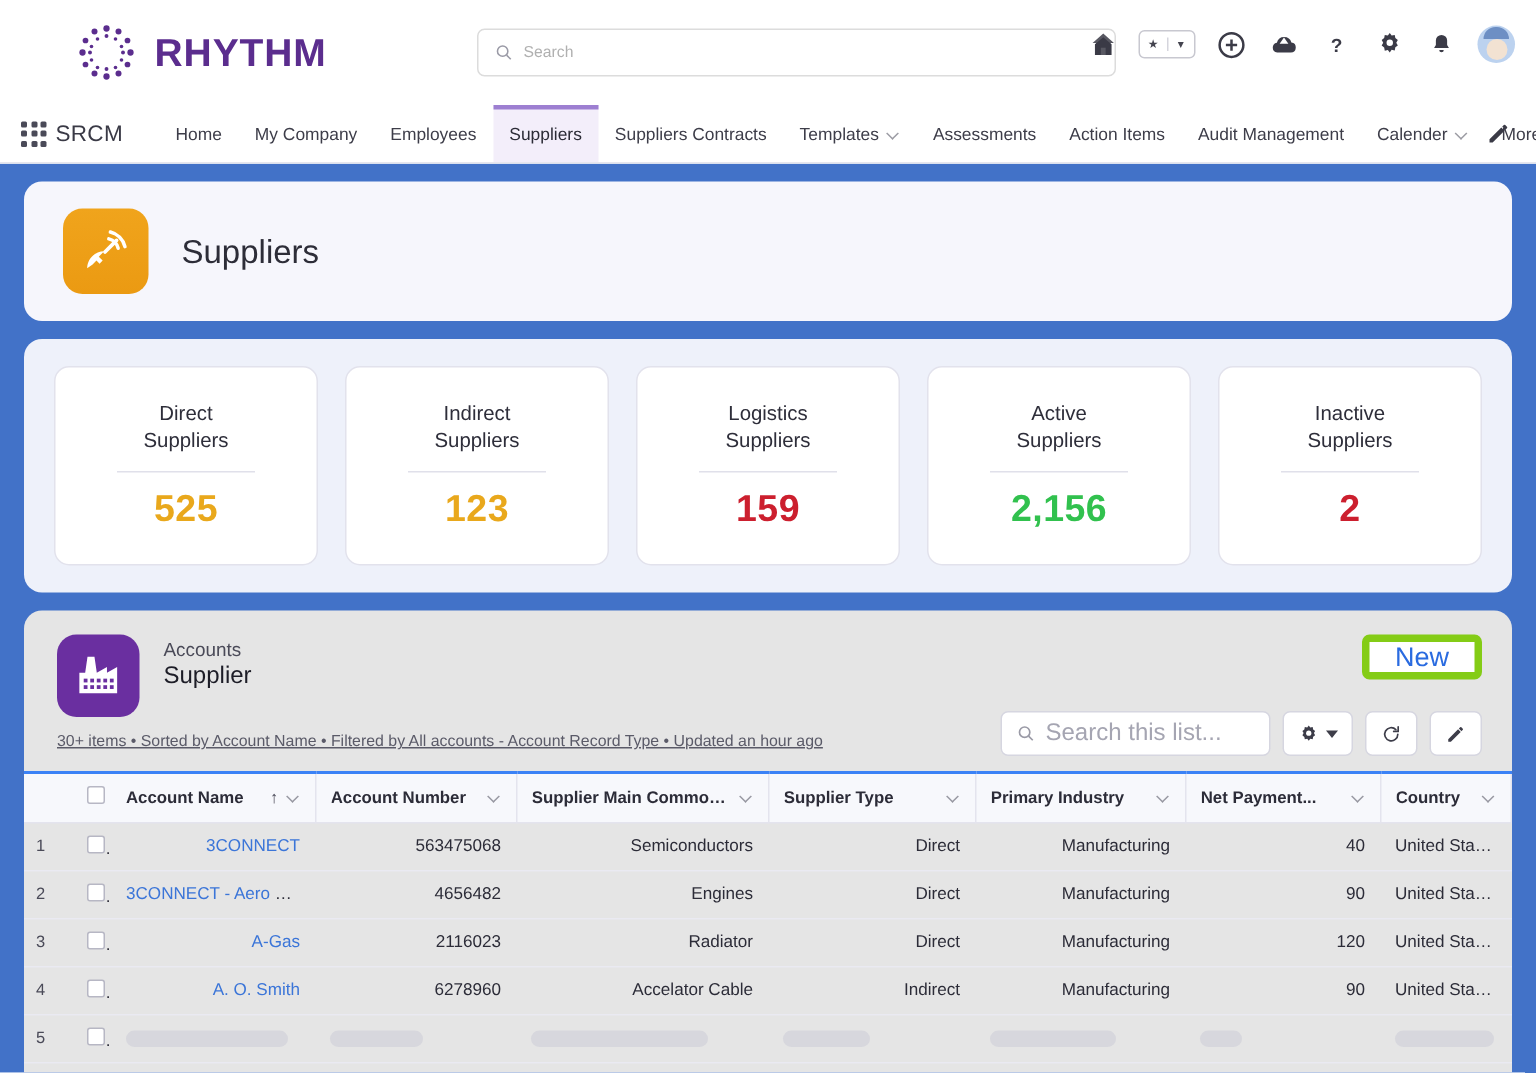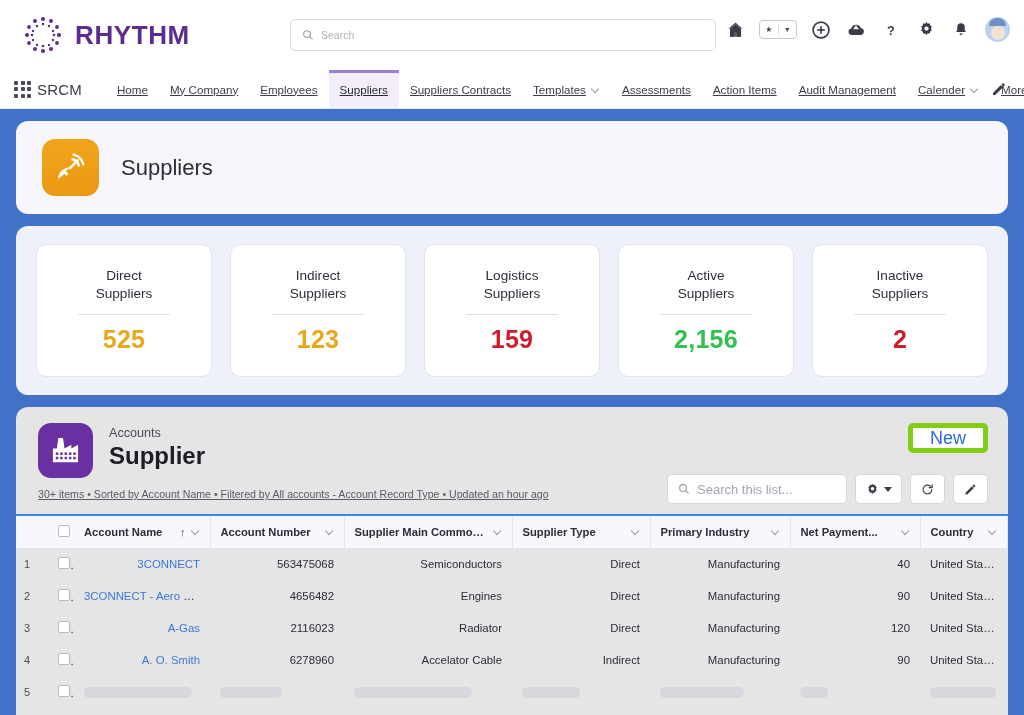--- a/index.html
+++ b/index.html
@@ -7,21 +7,21 @@
     width: 1024px; height: 715px;
     font-family: "Liberation Sans", sans-serif;
     background: #ffffff;
     overflow: hidden;
   }
 
   
   .topbar {
     height: 70px; background: #ffffff;
     display: flex; 
-    padding: 0 16px; position: relative;
+    padding: 0 16px; position: relative; margin-left: 28px;
   }
   .brand { display: flex; align-items: center; gap: 11px; padding-left: 6px; }
   .brand-mark { width: 42px; height: 42px; position: relative; }
   .brand-name {
     font-size: 26px; font-weight: bold; letter-spacing: 0.6px;
     color: #5b2d8e;
   }
   .global-search {
     position: absolute; left: 290px; top: 19px;
     width: 426px; height: 32px;
@@ -63,21 +63,21 @@
   }
   .waffle i { width: 4px; height: 4px; background: #4a4a58; border-radius: 1px; display: block; }
   .app-name {
     font-size: 15px; color: #3a3a46; align-self: center;
     margin-right: 24px; letter-spacing: 0.2px;
   }
   .nav-items { display: flex; align-items: stretch; }
   .nav-item {
     display: flex; align-items: center; gap: 5px;
     padding: 0 11px; font-size: 11.6px; color: #3d3d49;
-    white-space: nowrap; position: relative; cursor: pointer; text-decoration: underline;
+    white-space: nowrap; position: relative; cursor: pointer;
   }
   .nav-item.active {
     background: #f3eefa; color: #2b2b36; font-weight: normal;
   }
   .nav-item.active::before {
     content: ""; position: absolute; top: 0; left: 0; right: 0;
     height: 3px; background: #9d7fd1;
   }
   .chev { width: 9px; height: 9px; position: relative; opacity: .55; }
   .chev::after {
@@ -137,38 +137,38 @@
   }
   .list-head { padding: 16px 22px 0 22px; position: relative; }
   .lh-row { display: flex; align-items: flex-start; gap: 16px; }
   .list-icon {
     width: 55px; height: 55px; border-radius: 13px;
     background: #6a2fa0; display: flex; align-items: center; justify-content: center;
     flex: none;
   }
   .lh-text { padding-top: 3px; }
   .lh-kicker { font-size: 12.6px; color: #4a4a58; margin-bottom: 2px; }
-  .lh-title { font-size: 24px; font-weight: bold; color: #1d1d27; }
+  .lh-title { font-size: 16px; font-weight: normal; color: #1d1d27; }
   .lh-meta { font-size: 10.6px; color: #5a5a68; margin-top: 10px; text-decoration: underline; }
 
   .lh-actions { position: absolute; right: 20px; top: 16px; }
   .btn-new {
     border: 5px solid #84cc16; border-radius: 5px; background: #fff;
     height: 30px; padding: 0 17px; font-size: 18px; color: #2a6be0;
     display: flex; align-items: center; cursor: pointer;
   }
   .lh-tools {
     position: absolute; right: 20px; top: 67px;
     display: flex; align-items: center; gap: 8px;
   }
   .list-search {
     width: 180px; height: 30px; border: 1px solid #d6d6e0; border-radius: 5px;
     display: flex; align-items: center; gap: 7px; padding: 0 10px; background: #fff;
   }
-  .list-search .ph { font-size: 13px; color: #a5a5b2; }
+  .list-search .ph { font-size: 16px; color: #a5a5b2; }
   .tool-btn {
     height: 30px; border: 1px solid #d6d6e0; border-radius: 5px; background: #fff;
     display: flex; align-items: center; justify-content: center; gap: 4px;
     padding: 0 9px; cursor: pointer; color: #3d3d49;
   }
   .caret-dn { width: 0; height: 0; border-left: 4px solid transparent; border-right: 4px solid transparent; border-top: 5px solid #3d3d49; }
 
   
   .tbl-wrap { margin-top: 14px; flex: 1; min-height: 0; overflow: hidden; }
   table { width: 100%; border-collapse: collapse; table-layout: fixed; }

